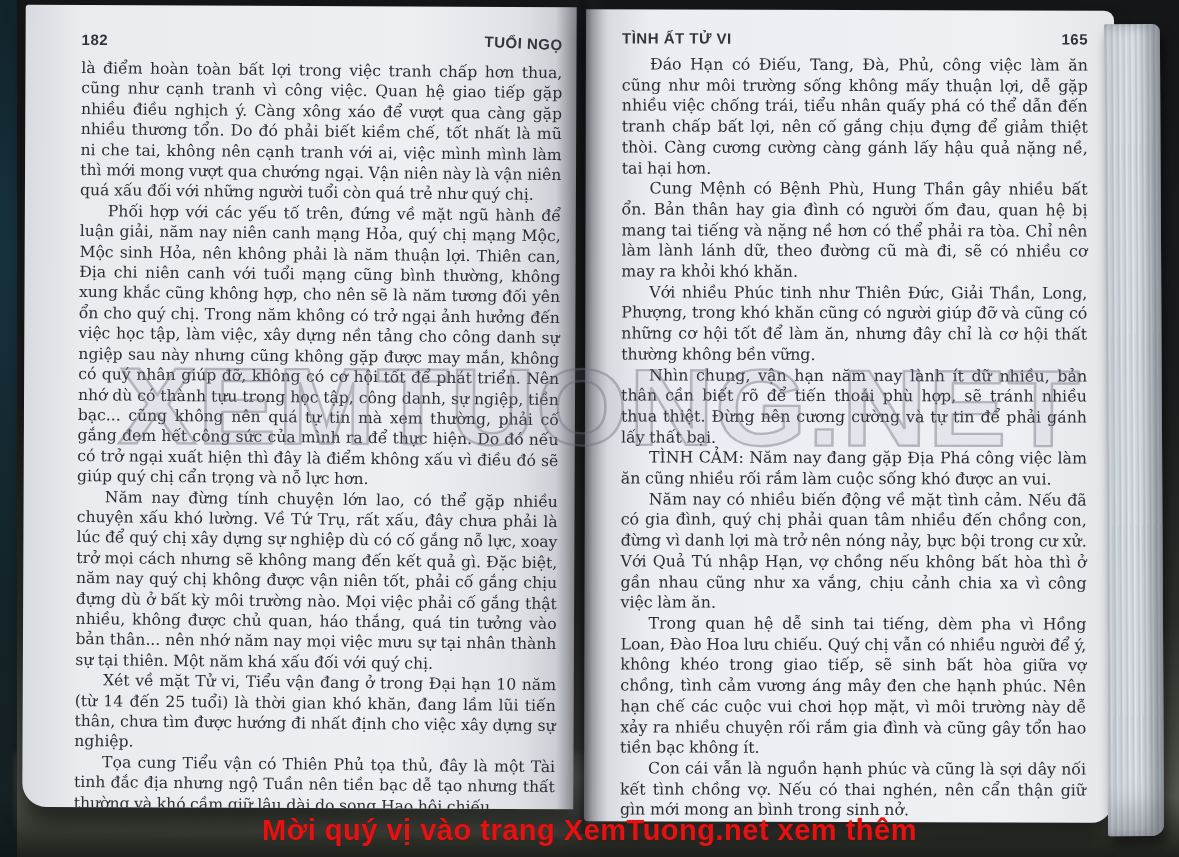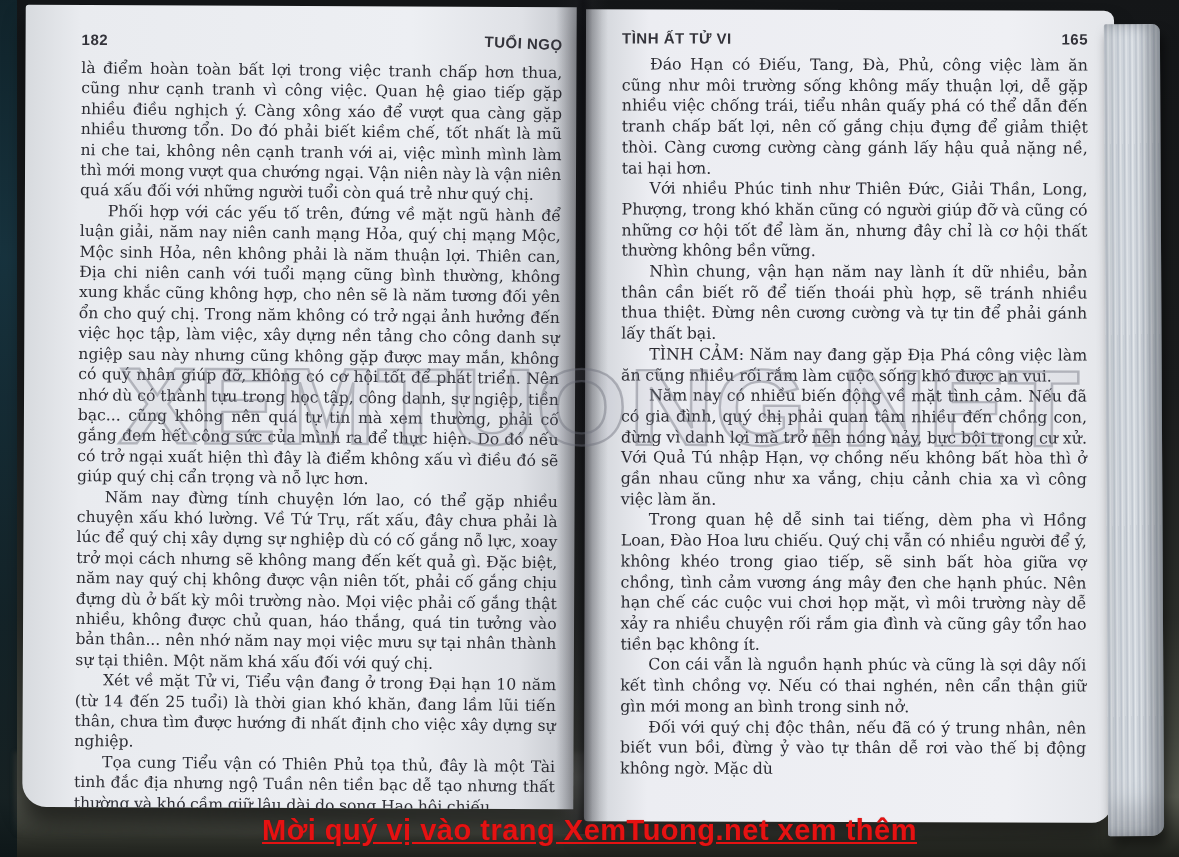--- a/index.html
+++ b/index.html
@@ -71,21 +71,20 @@
     color:rgba(150,152,162,.10);
     -webkit-text-stroke:2.5px rgba(105,108,120,.42);
     transform:scaleY(.92) rotate(.2deg);
   }
   .banner{
     position:absolute;left:0;top:814px;width:100%;z-index:6;
     text-align:center;
     font-family:"Liberation Sans",sans-serif;font-weight:600;
     font-size:29px;letter-spacing:.5px;color:#e51212;
     text-shadow:0 0 1px rgba(120,0,0,.6);
-    text-decoration:underline;
   }
 </style>
 </head>
 <body>
 
 <div class="spine-strip"></div>
 <div class="book-shadow"></div>
 
 <div class="page left-page">
   <div class="header-row">
@@ -103,20 +102,21 @@
 </div>
 
 <div class="page right-page">
   <div class="header-row">
     <span class="running-header">TÌNH ẤT TỬ VI</span>
     <span>165</span>
   </div>
   <div class="page-body">
 
   <p>Đáo Hạn có Điếu, Tang, Đà, Phủ, công việc làm ăn cũng như môi trường sống không mấy thuận lợi, dễ gặp nhiều việc chống trái, tiểu nhân quấy phá có thể dẫn đến tranh chấp bất lợi, nên cố gắng chịu đựng để giảm thiệt thòi. Càng cương cường càng gánh lấy hậu quả nặng nề, tai hại hơn.</p>
+      <p>Cung Mệnh có Bệnh Phù, Hung Thần gây nhiều bất ổn. Bản thân hay gia đình có người ốm đau, quan hệ bị mang tai tiếng và nặng nề hơn có thể phải ra tòa. Chỉ nên làm lành lánh dữ, theo đường cũ mà đi, sẽ có nhiều cơ may ra khỏi khó khăn.</p>
       <p>Với nhiều Phúc tinh như Thiên Đức, Giải Thần, Long, Phượng, trong khó khăn cũng có người giúp đỡ và cũng có những cơ hội tốt để làm ăn, nhưng đây chỉ là cơ hội thất thường không bền vững.</p>
       <p>Nhìn chung, vận hạn năm nay lành ít dữ nhiều, bản thân cần biết rõ để tiến thoái phù hợp, sẽ tránh nhiều thua thiệt. Đừng nên cương cường và tự tin để phải gánh lấy thất bại.</p>
       <p>TÌNH CẢM: Năm nay đang gặp Địa Phá công việc làm ăn cũng nhiều rối rắm làm cuộc sống khó được an vui.</p>
       <p>Năm nay có nhiều biến động về mặt tình cảm. Nếu đã có gia đình, quý chị phải quan tâm nhiều đến chồng con, đừng vì danh lợi mà trở nên nóng nảy, bực bội trong cư xử. Với Quả Tú nhập Hạn, vợ chồng nếu không bất hòa thì ở gần nhau cũng như xa vắng, chịu cảnh chia xa vì công việc làm ăn.</p>
       <p>Trong quan hệ dễ sinh tai tiếng, dèm pha vì Hồng Loan, Đào Hoa lưu chiếu. Quý chị vẫn có nhiều người để ý, không khéo trong giao tiếp, sẽ sinh bất hòa giữa vợ chồng, tình cảm vương áng mây đen che hạnh phúc. Nên hạn chế các cuộc vui chơi họp mặt, vì môi trường này dễ xảy ra nhiều chuyện rối rắm gia đình và cũng gây tổn hao tiền bạc không ít.</p>
       <p>Con cái vẫn là nguồn hạnh phúc và cũng là sợi dây nối kết tình chồng vợ. Nếu có thai nghén, nên cẩn thận giữ gìn mới mong an bình trong sinh nở.</p>
       <p>Đối với quý chị độc thân, nếu đã có ý trung nhân, nên biết vun bồi, đừng ỷ vào tự thân dễ rơi vào thế bị động không ngờ. Mặc dù</p>
     </div>
 </div>
 

